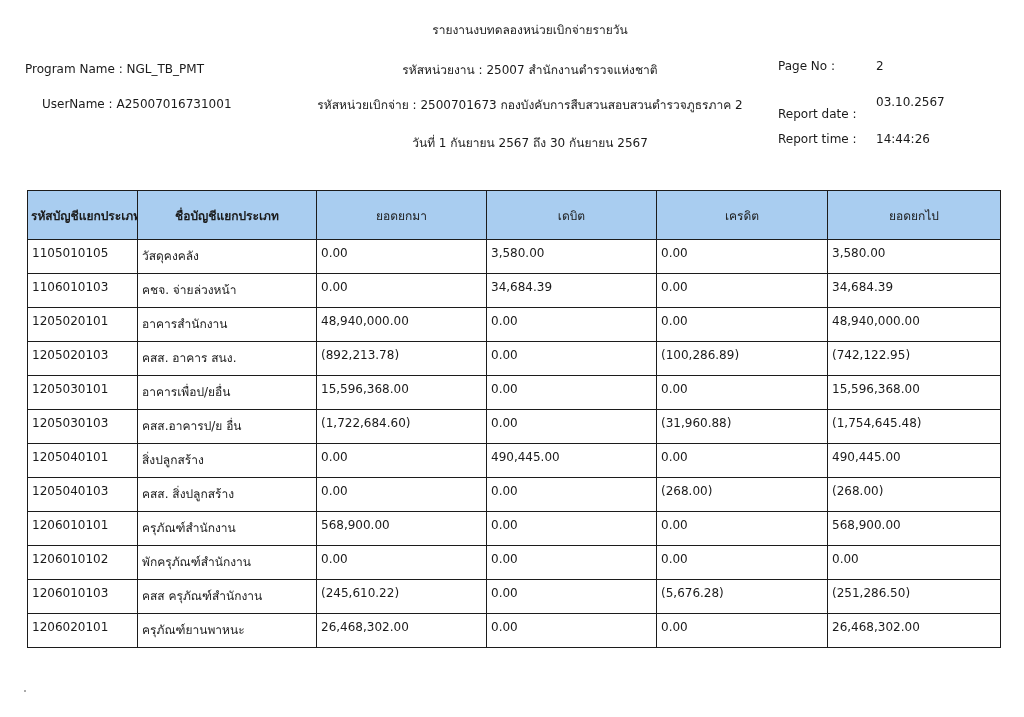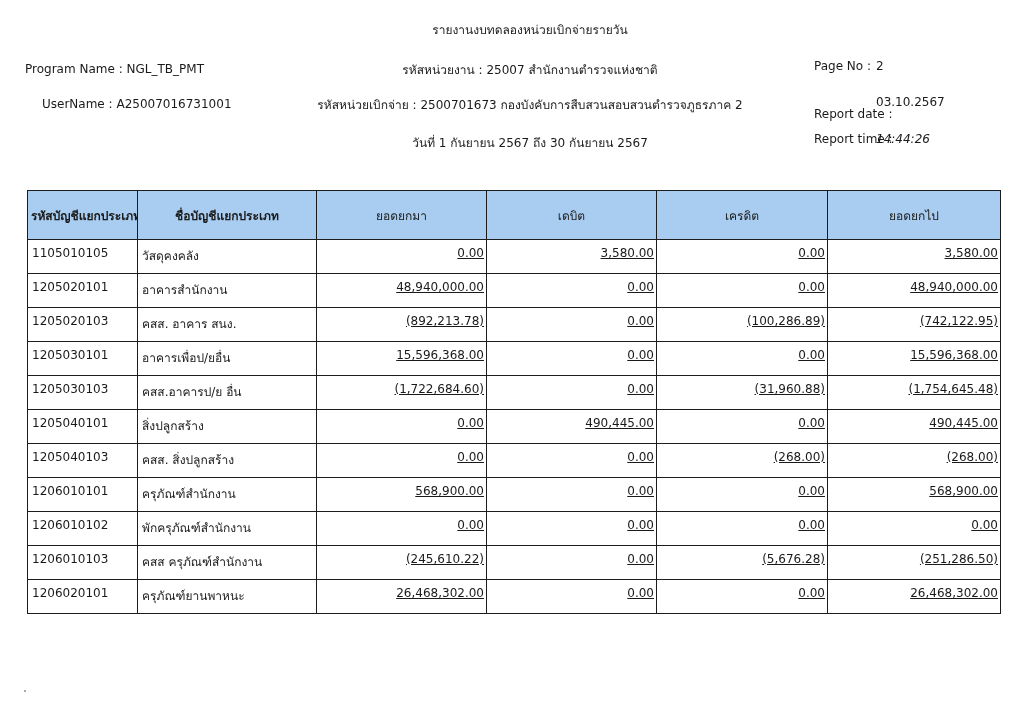--- a/index.html
+++ b/index.html
@@ -23,28 +23,28 @@
     }
     .meta { font-size: 12px; }
     .center-line {
       left: 0; width: 1060px; text-align: center; font-size: 12px;
     }
     #program-name { left: 25px; top: 62px; }
     #user-name { left: 42px; top: 97px; }
     #agency { top: 60px; }
     #disb-unit { top: 95px; }
     #date-range { top: 133px; }
-    .label-r { left: 814px; }
+    .label-r { left: 778px; }
     .value-r { left: 876px; }
     #page-label { top: 59px; }
     #page-value { top: 59px; }
     #date-label { top: 95px; margin-top: 12px; }
     #date-value { top: 95px; }
     #time-label { top: 132px; }
-    #time-value { top: 132px; font-style: italic; }
+    #time-value { top: 132px; }
 
     table.ledger {
       position: absolute;
       left: 27px;
       top: 190px;
       border-collapse: collapse;
       font-size: 12px;
       table-layout: fixed;
       width: 973px;
     }
@@ -63,21 +63,21 @@
       vertical-align: middle;
     }
     table.ledger th.first { text-align: left; padding-left: 3px; }
     table.ledger th.normal { font-weight: normal; }
     table.ledger td {
       height: 34px;
       vertical-align: top;
       padding-top: 6px;
       box-sizing: border-box;
     }
-    table.ledger td.num { text-align: right; padding-right: 2px; text-decoration: underline; }
+    table.ledger td.num { text-align: left; padding-right: 2px; }
     table.ledger td.code { padding-left: 4px; }
     table.ledger td.name { padding-left: 4px; margin-top: 21px; }
     .dot {
       left: 24px; top: 690px; width: 2px; height: 2px; background: #aaa;
     }
   </style>
 </head>
 <body>
 
 <div class="abs title">รายงานงบทดลองหน่วยเบิกจ่ายรายวัน</div>
@@ -118,20 +118,28 @@
   <tbody id="ledger-body">
       <tr>
         <td class="code">1105010105</td>
         <td class="name">วัสดุคงคลัง</td>
         <td class="num">0.00</td>
         <td class="num">3,580.00</td>
         <td class="num">0.00</td>
         <td class="num">3,580.00</td>
       </tr>
       <tr>
+        <td class="code">1106010103</td>
+        <td class="name">คชจ. จ่ายล่วงหน้า</td>
+        <td class="num">0.00</td>
+        <td class="num">34,684.39</td>
+        <td class="num">0.00</td>
+        <td class="num">34,684.39</td>
+      </tr>
+      <tr>
         <td class="code">1205020101</td>
         <td class="name">อาคารสำนักงาน</td>
         <td class="num">48,940,000.00</td>
         <td class="num">0.00</td>
         <td class="num">0.00</td>
         <td class="num">48,940,000.00</td>
       </tr>
       <tr>
         <td class="code">1205020103</td>
         <td class="name">คสส. อาคาร สนง.</td>

